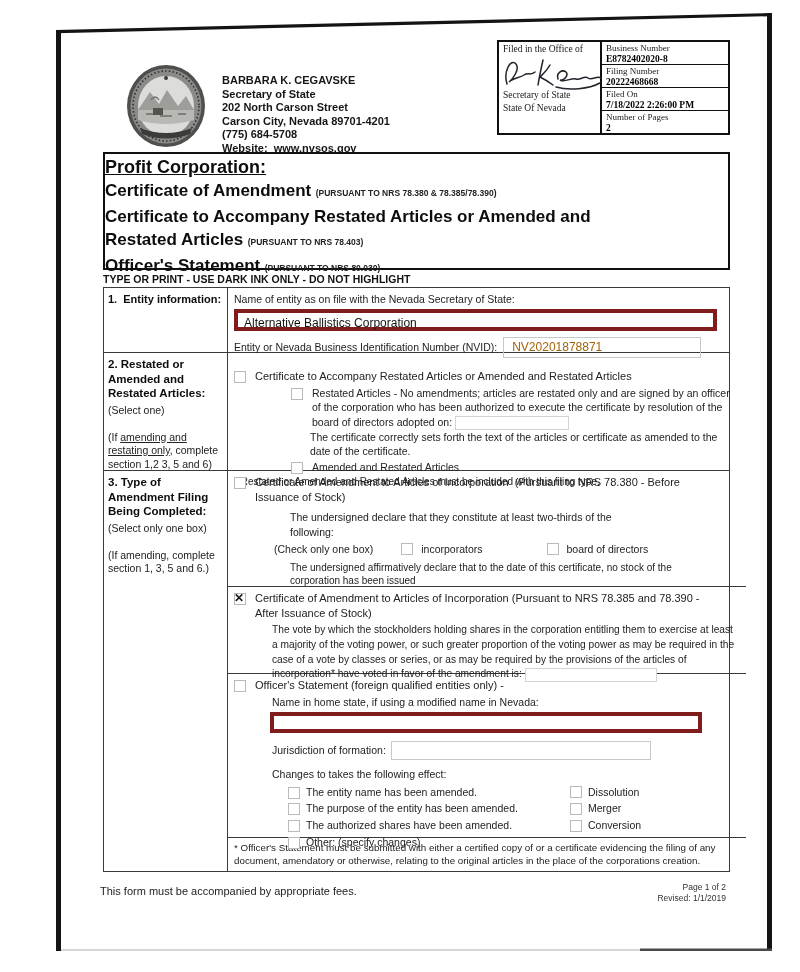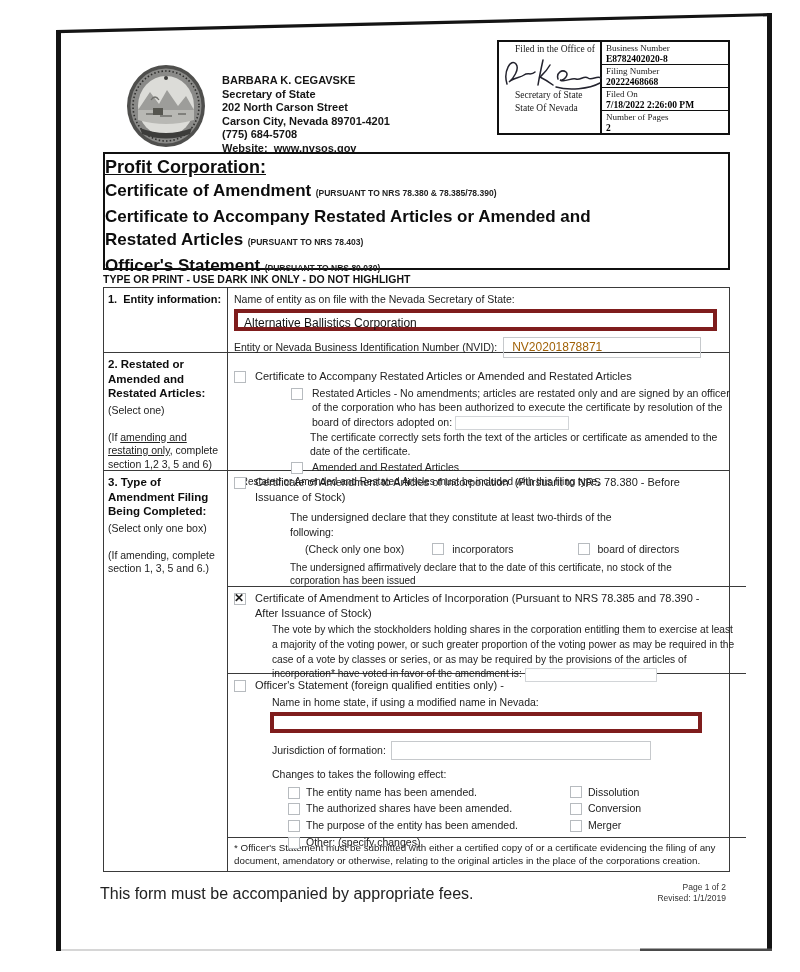--- a/index.html
+++ b/index.html
@@ -18,21 +18,21 @@
   .hdr-block {
     position:absolute; left:222px; top:74px; z-index:1;
     font-weight:bold; font-size:11px; line-height:13.6px; color:#161616;
   }
   .filed-box {
     position:absolute; left:497px; top:40px; width:233px; height:95px; z-index:1;
     border:2px solid #101010; display:flex; font-family:"Liberation Serif", serif;
     background:#fff; box-sizing:border-box;
   }
   .filed-left { width:103px; border-right:2px solid #101010; position:relative; box-sizing:border-box; }
-  .filed-left .fl-txt { position:absolute; left:16px; font-size:9.5px; color:#1a1a1a; }
+  .filed-left .fl-txt { position:absolute; left:4px; font-size:9.5px; color:#1a1a1a; }
   .sig { position:absolute; left:0px; top:9px; }
   .filed-right { flex:1; display:flex; flex-direction:column; }
   .filed-row { flex:1; border-bottom:1.5px solid #101010; padding:1px 0 0 4px; box-sizing:border-box; }
   .filed-row:last-child { border-bottom:none; }
   .filed-row .f-label { font-size:9px; color:#1a1a1a; line-height:10.5px; }
   .filed-row .f-value { font-size:9.5px; font-weight:bold; color:#000; line-height:10.5px; }
 
   
   .title-box {
     position:absolute; left:103px; top:152px; width:627px; height:118px; z-index:1;
@@ -101,41 +101,41 @@
   .s2-foot { font-size:10px; color:#222; margin-top:2px; line-height:12px; }
 
   
   .opt-block { box-sizing:border-box; padding:4px 6px 0 6px; }
   .opt-b, .opt-c { border-top:1.5px solid #3a3a3a; }
   .opt-a { height:115px; }
   .opt-b { height:87px; }
   .opt-c { height:164px; }
   .opt-title .txt-lg { width:460px; }
   .s3a-declare { margin-left:56px; margin-top:6px; width:345px; }
-  .s3a-checkrow { margin-left:71px; margin-top:3px; display:flex; align-items:flex-start; }
+  .s3a-checkrow { margin-left:40px; margin-top:3px; display:flex; align-items:flex-start; }
   .s3a-checkrow .cb { margin-top:1px; }
   .s3a-affirm { margin-left:56px; margin-top:4px; width:415px; font-size:10px; line-height:13.5px; }
   .s3b-vote { margin-left:38px; margin-top:3px; width:468px; font-size:10.2px; line-height:14.8px; }
   .s3c-namelabel { margin-left:38px; margin-top:2px; }
   .s3c-namebox { margin-left:36px; margin-top:3px; width:432px; height:21px; }
   .s3c-jur { margin-left:38px; margin-top:8px; display:flex; align-items:center; }
   .s3c-jurbox { width:258px; height:17px; margin-left:5px; border:1px solid #c6c9cc; }
   .s3c-changes { margin-left:38px; margin-top:7px; }
   .chg-grid { margin-left:54px; margin-top:3px; }
   .chg-row { display:flex; height:16.8px; align-items:flex-start; }
   .chg-left { width:282px; display:flex; align-items:center; }
   .chg-left .cb, .chg-right .cb { margin-right:6px; margin-top:1.5px; }
   .chg-right { display:flex; align-items:flex-start; }
   .s3-footnote {
     border-top:1.5px solid #3a3a3a; padding:4px 8px 3px 6px;
     font-size:9.8px; line-height:12.8px; color:#222;
   }
 
   
-  .footer-left { position:absolute; left:100px; top:885px; font-size:16px; color:#222; z-index:1; }
+  .footer-left { position:absolute; left:100px; top:885px; font-size:11px; color:#222; z-index:1; }
   .footer-right { position:absolute; left:526px; top:882px; width:200px; text-align:right; font-size:8.5px; line-height:10.5px; color:#333; z-index:1; }
 </style>
 </head>
 <body>
 
 <svg id="scan-frame" width="800" height="972" viewBox="0 0 800 972">
   <rect x="56" y="30" width="5" height="921" fill="#141414"></rect>
   <polygon points="56,30 770,13 770,16.2 56,33.2" fill="#141414"></polygon>
   <rect x="767" y="13" width="5" height="937" fill="#141414"></rect>
   <rect x="61" y="949" width="580" height="2" fill="#d6d6d6"></rect>
@@ -301,35 +301,35 @@
                 <span class="txt">The entity name has been amended.</span>
               </span>
             <span class="chg-right">
                 <span class="cb"></span>
                 <span class="txt">Dissolution</span>
               </span>
           </div>
           <div class="chg-row">
             <span class="chg-left">
                 <span class="cb"></span>
-                <span class="txt">The authorized shares have been amended.</span>
+                <span class="txt">The purpose of the entity has been amended.</span>
               </span>
             <span class="chg-right">
                 <span class="cb"></span>
-                <span class="txt">Conversion</span>
+                <span class="txt">Merger</span>
               </span>
           </div>
           <div class="chg-row">
             <span class="chg-left">
                 <span class="cb"></span>
-                <span class="txt">The purpose of the entity has been amended.</span>
+                <span class="txt">The authorized shares have been amended.</span>
               </span>
             <span class="chg-right">
                 <span class="cb"></span>
-                <span class="txt">Merger</span>
+                <span class="txt">Conversion</span>
               </span>
           </div>
           <div class="chg-row">
             <span class="chg-left">
                 <span class="cb"></span>
                 <span class="txt">Other: (specify changes)</span>
               </span>
           </div>
         </div>
       </div>

